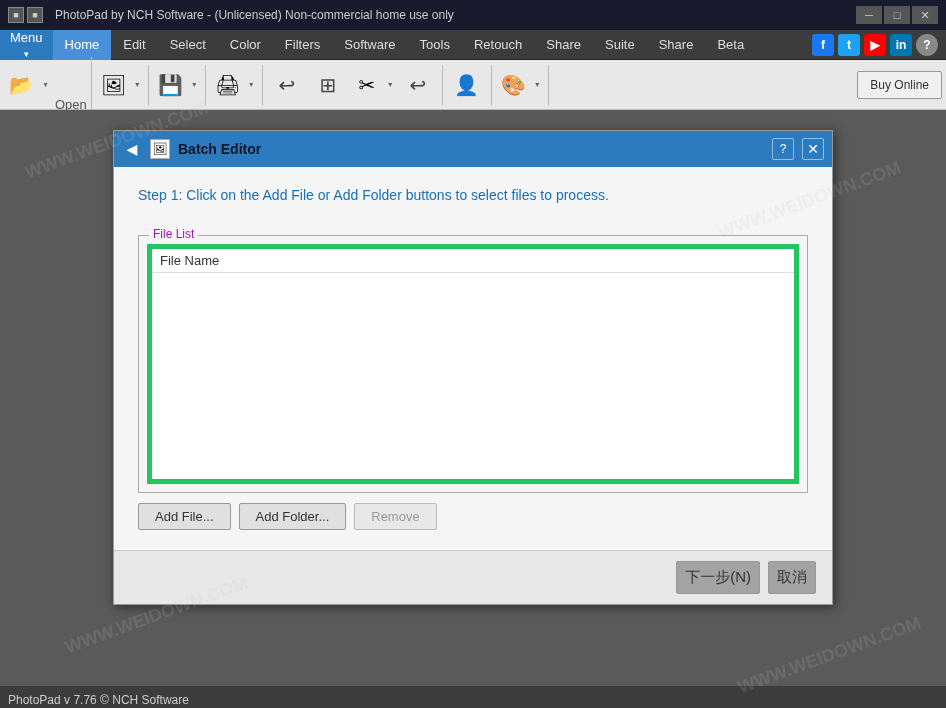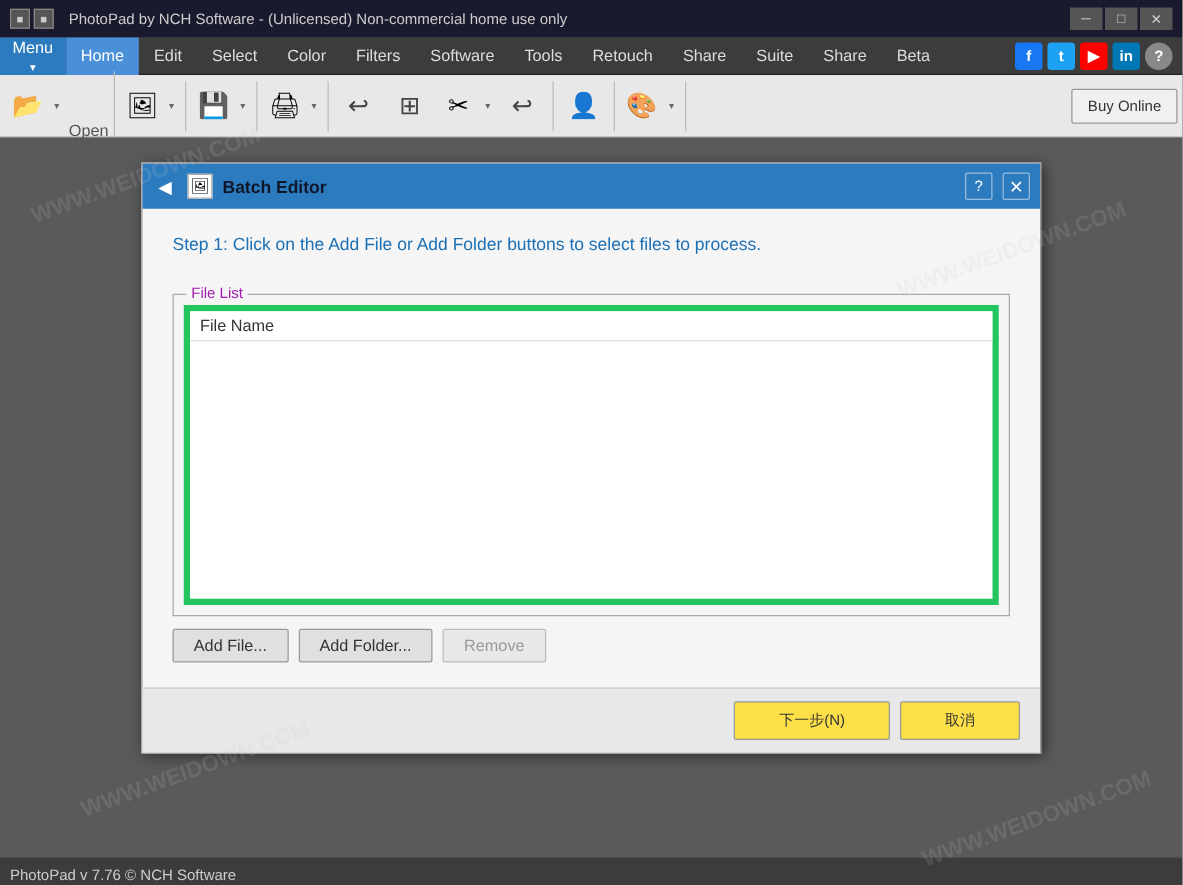--- a/index.html
+++ b/index.html
@@ -362,25 +362,25 @@
 
     #dialog-footer {
       padding: 10px 16px;
       background: #e8e8e8;
       border-top: 1px solid #ccc;
       display: flex;
       justify-content: flex-end;
       gap: 8px;
     }
     .footer-btn {
-      padding: 6px 35px;
-      background: #fde047;
+      padding: 6px 8px;
+      background: #a3a3a3;
       border: 1px solid #999;
       color: #333;
-      font-size: 12px;
+      font-size: 15px;
       cursor: pointer;
       border-radius: 2px;
     }
 
     
     #statusbar {
       height: 28px;
       background: #3c3c3c;
       display: flex;
       align-items: center;

